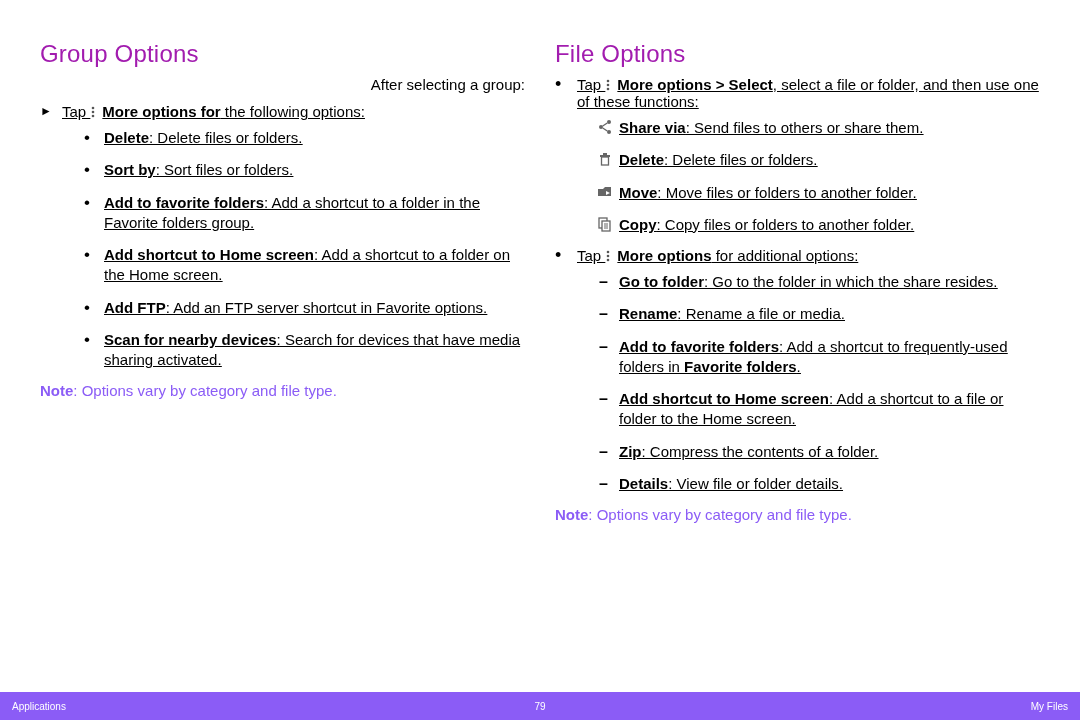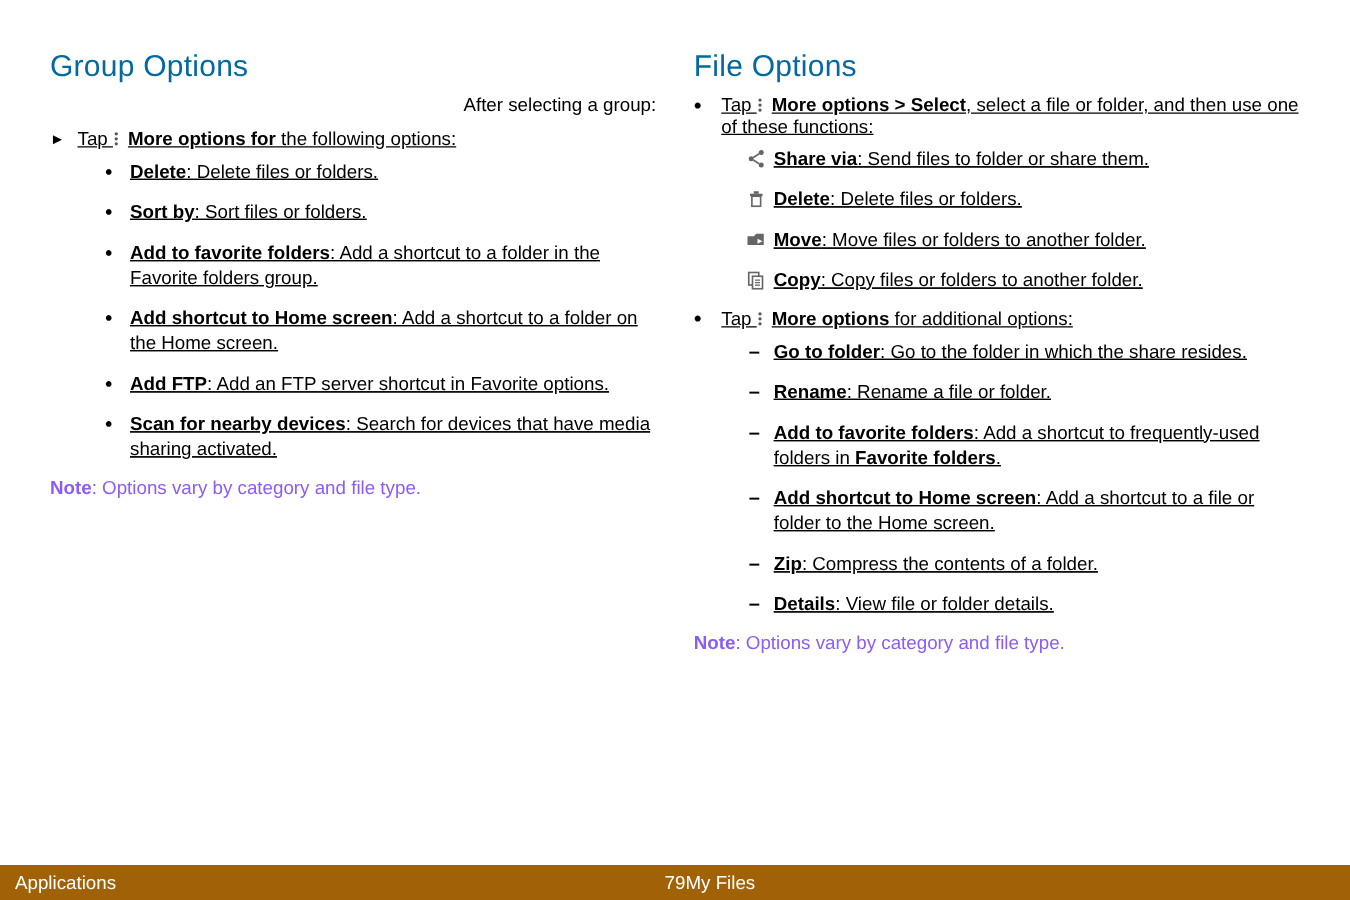--- a/index.html
+++ b/index.html
@@ -22,21 +22,21 @@
     flex: 1;
     display: flex;
     padding: 40px 40px 0 40px;
     gap: 30px;
   }
   .col {
     flex: 1;
     min-width: 0;
   }
   h2 {
-    color: #0369a1;
+    color: #a21caf;
     font-weight: 400;
     font-size: 24px;
     margin: 0 0 8px 0;
     letter-spacing: 0.2px;
   }
   p.intro {
     margin: 2px 0 10px 0;
     text-align: right;
   }
   ul { margin: 0; padding: 0; list-style: none; text-decoration: underline; }
@@ -83,31 +83,31 @@
     height: 16px;
     color: #666;
   }
   .iconbox svg { width: 16px; height: 16px; display: block; }
   b { font-weight: bold; }
   .note {
     color: #8b5cf6;
     margin-top: 8px;
   }
   .footer {
-    background: #a16207;
+    background: #8b5cf6;
     color: #fff;
     display: flex;
     align-items: center;
     height: 28px;
     padding: 0 12px;
-    font-size: 15px;
+    font-size: 10px;
   }
   .footer .fl { flex: 1; text-align: left; }
   .footer .fc { flex: 0; text-align: center; }
-  .footer .fr { flex: 1; text-align: left; }
+  .footer .fr { flex: 1; text-align: right; }
   .inline-icon {
     display: inline-block;
     vertical-align: -2px;
     width: 12px;
     height: 14px;
     color: #555;
   }
   .inline-icon svg { width: 12px; height: 14px; display: block; }
 </style>
 </head>
@@ -152,21 +152,21 @@
             <li>
               <span class="iconbox">
                   <svg viewBox="0 0 16 16">
                     <circle cx="12" cy="3" r="2" fill="currentColor"></circle>
                     <circle cx="4" cy="8" r="2" fill="currentColor"></circle>
                     <circle cx="12" cy="13" r="2" fill="currentColor"></circle>
                     <line x1="5.7" y1="7" x2="10.3" y2="4" stroke="currentColor" stroke-width="1.3"></line>
                     <line x1="5.7" y1="9" x2="10.3" y2="12" stroke="currentColor" stroke-width="1.3"></line>
                   </svg>
                 </span>
-              <b>Share via</b><span>: Send files to folder or share them.</span>
+              <b>Share via</b><span>: Send files to others or share them.</span>
             </li>
             <li>
               <span class="iconbox">
                   <svg viewBox="0 0 16 16">
                     <rect x="3" y="4" width="10" height="2" fill="currentColor"></rect>
                     <rect x="4.5" y="6" width="7" height="8" fill="none" stroke="currentColor" stroke-width="1.3"></rect>
                     <rect x="6" y="2" width="4" height="2" fill="currentColor"></rect>
                   </svg>
                 </span>
               <b>Delete</b><span>: Delete files or folders.</span>
@@ -195,21 +195,21 @@
           </ul>
         </li>
         <li>
           <span>Tap </span><span class="inline-icon"><svg viewBox="0 0 12 14">
                 <circle cx="3" cy="3" r="1.3" fill="currentColor"></circle>
                 <circle cx="3" cy="7" r="1.3" fill="currentColor"></circle>
                 <circle cx="3" cy="11" r="1.3" fill="currentColor"></circle>
               </svg></span><b>More options</b><span> for additional options:</span>
           <ul class="lvl3">
             <li><b>Go to folder</b><span>: Go to the folder in which the share resides.</span></li>
-            <li><b>Rename</b><span>: Rename a file or folder.</span></li>
+            <li><b>Rename</b><span>: Rename a file or media.</span></li>
             <li><b>Add to favorite folders</b><span>: Add a shortcut to frequently-used folders in </span><b>Favorite folders</b><span>.</span></li>
             <li><b>Add shortcut to Home screen</b><span>: Add a shortcut to a file or folder to the Home screen.</span></li>
             <li><b>Zip</b><span>: Compress the contents of a folder.</span></li>
             <li><b>Details</b><span>: View file or folder details.</span></li>
           </ul>
         </li>
       </ul>
       <p class="note"><b>Note</b><span>: Options vary by category and file type.</span></p>
     </div>
   </div>

